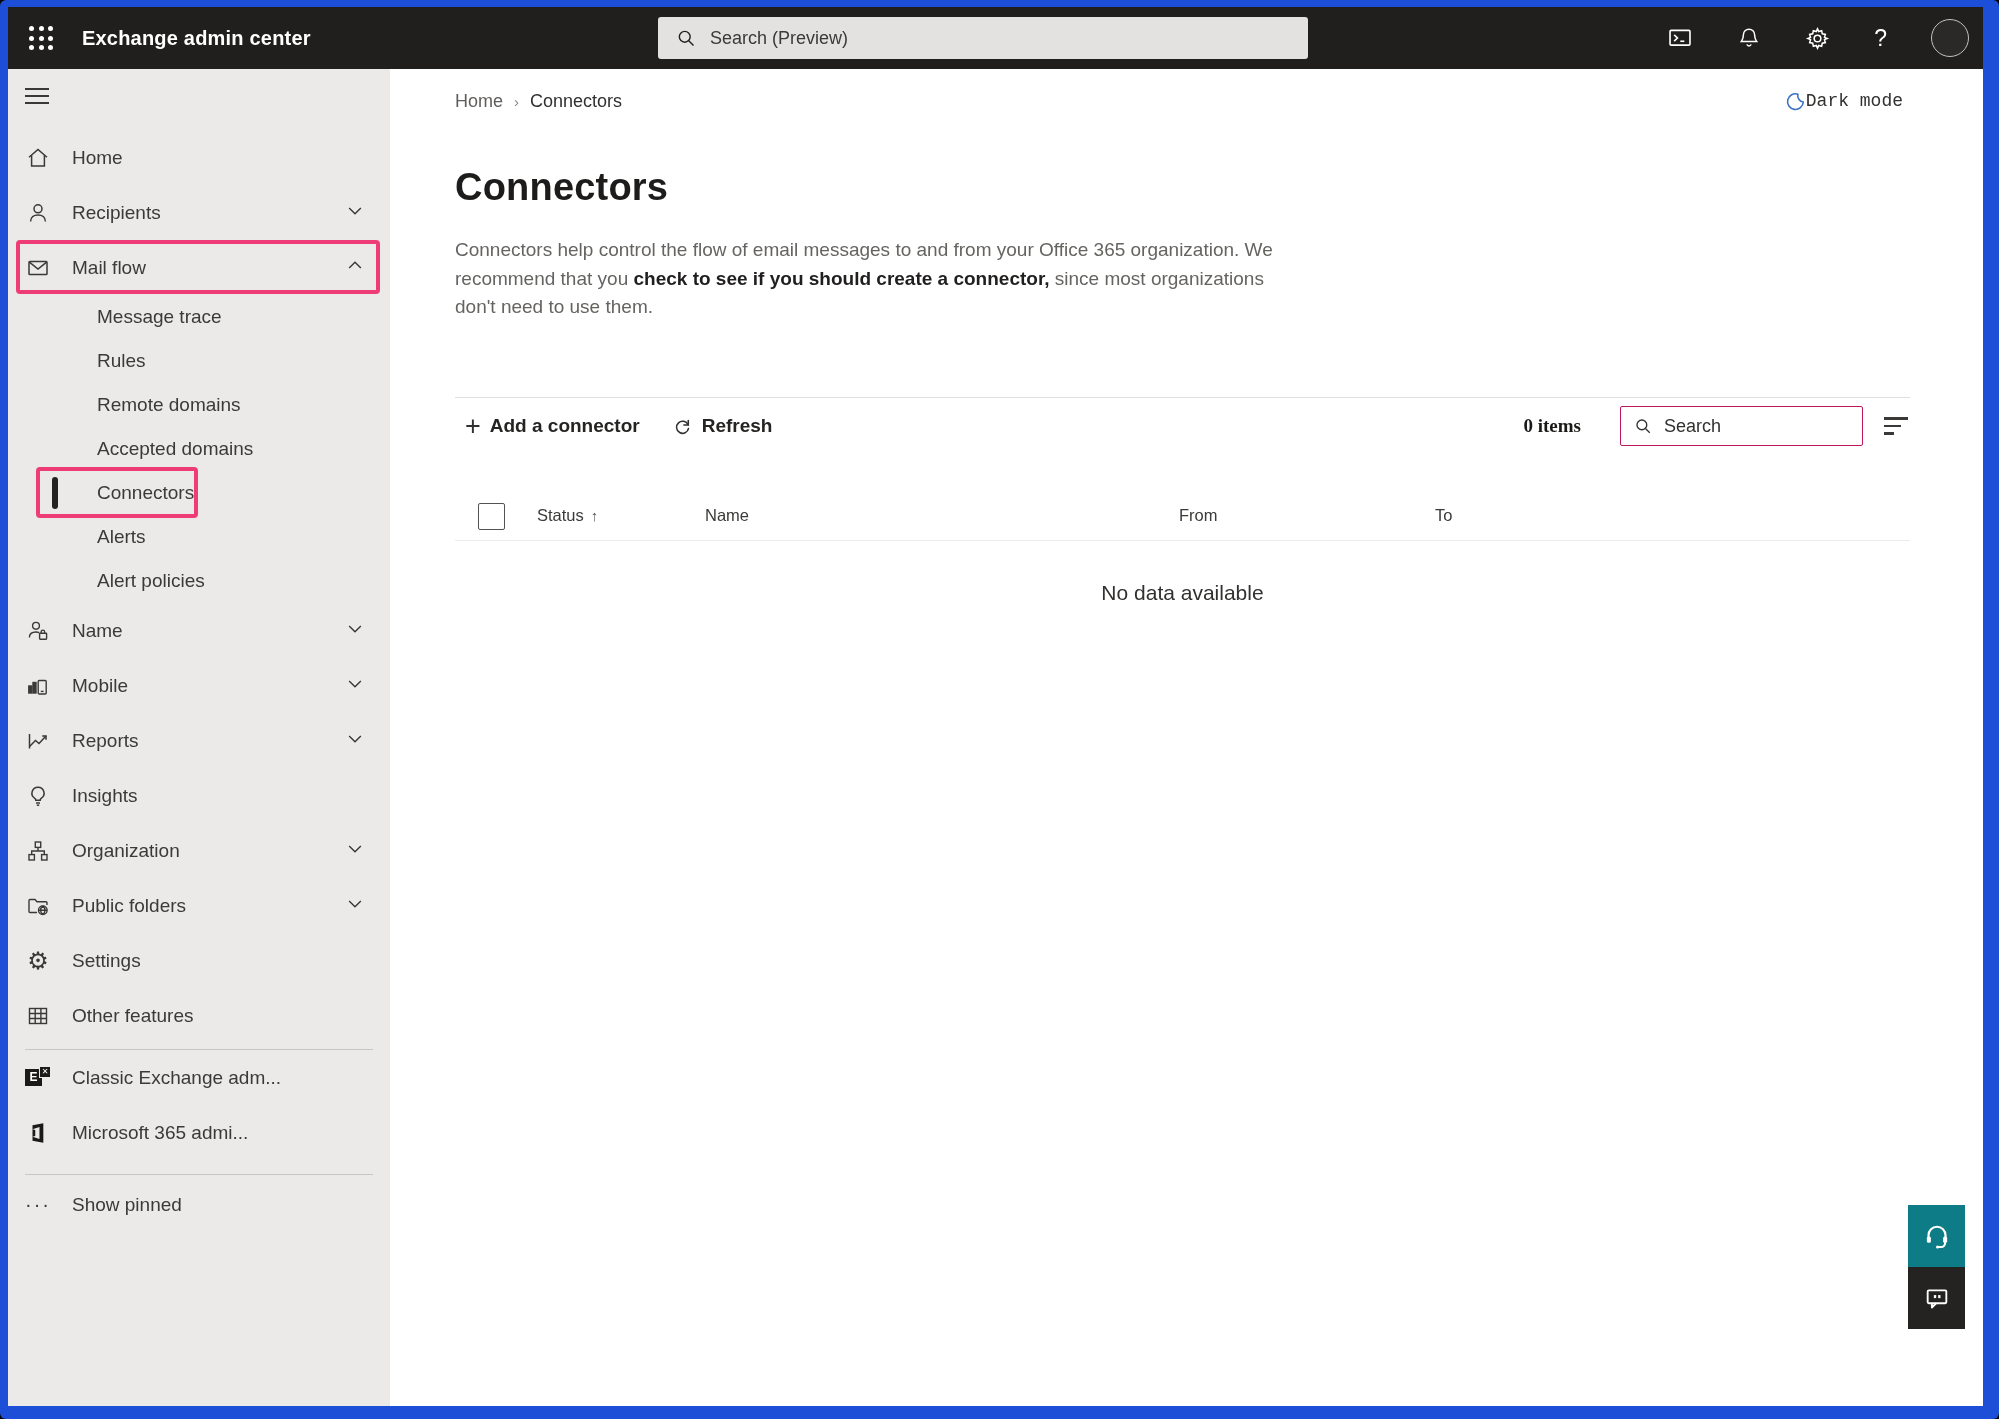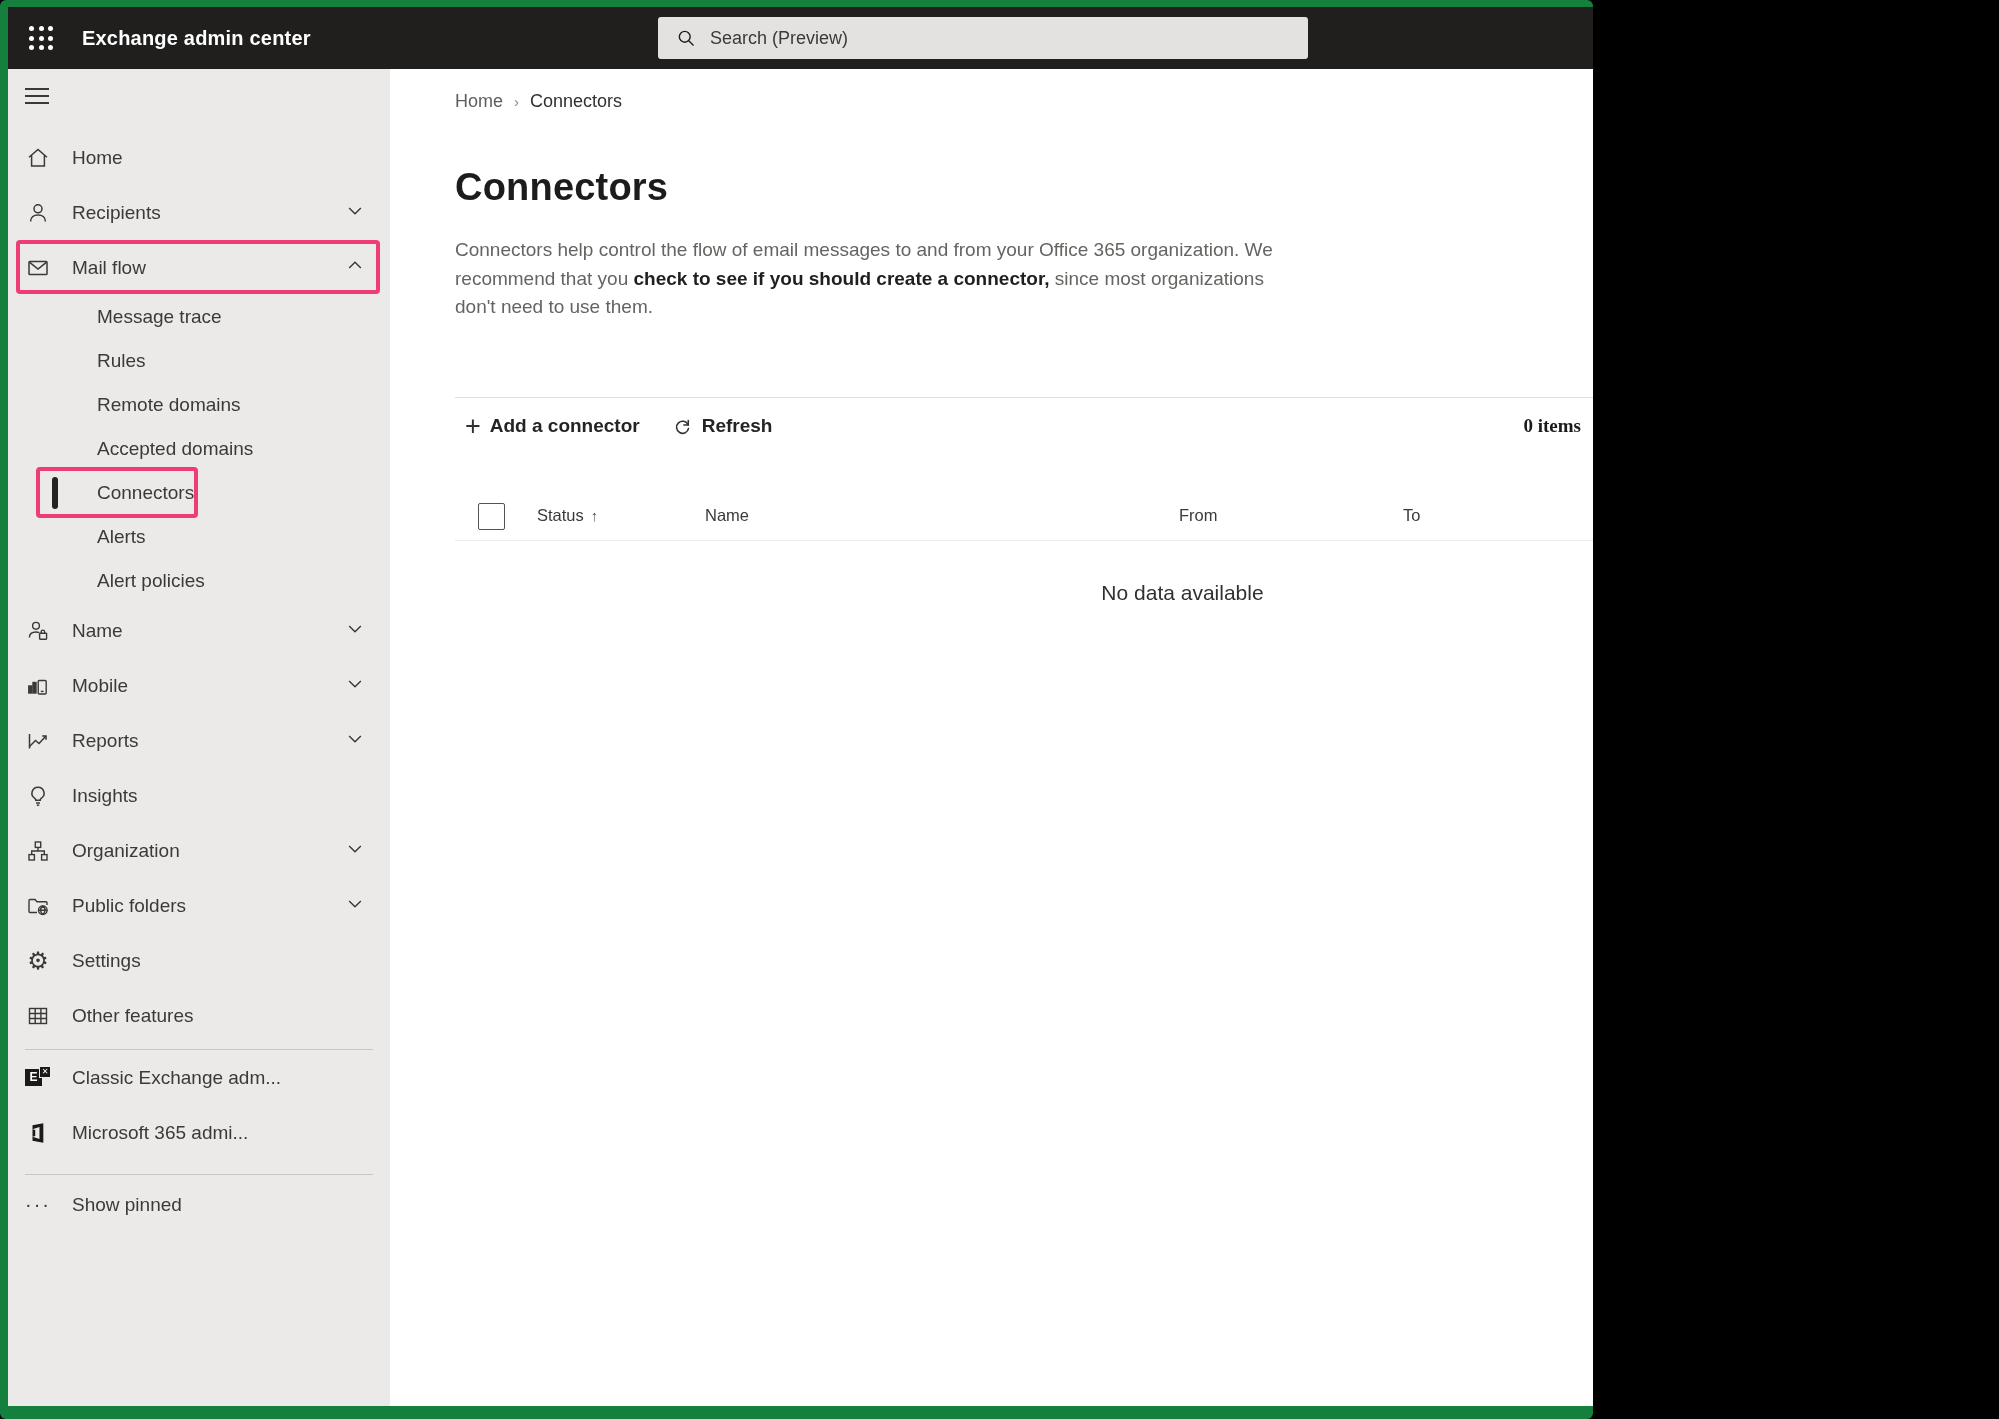--- a/index.html
+++ b/index.html
@@ -1,19 +1,19 @@
 <!DOCTYPE html>
 <html><head>
 <meta charset="utf-8">
 <style>
   * { margin:0; padding:0; box-sizing:border-box; }
   html,body { width:1999px; height:1419px; }
   body { font-family:"Liberation Sans","DejaVu Sans",sans-serif; background:#000; }
 
-  .frame { width:1593px; height:1419px; background:#15803d; padding:7px 16px 13px 8px; border-radius:6px; overflow:hidden; }
+  .frame { width:1999px; height:1419px; background:#1d4ed8; padding:7px 16px 13px 8px; border-radius:6px; overflow:hidden; }
   .window { width:1975px; height:1399px; background:#fff; display:flex; flex-direction:column; position:relative; }
 
   
   .topbar { height:62px; background:#201f1e; display:flex; align-items:center; position:relative; flex:none; }
   .waffle { width:46px; height:46px; margin-left:10px; display:grid; grid-template-columns:repeat(3,5px); grid-template-rows:repeat(3,5px); gap:4.5px; place-content:center; cursor:pointer; }
   .waffle i { width:5px; height:5px; background:#fff; border-radius:50%; }
   .app-title { color:#fff; font-size:20px; font-weight:700; margin-left:18px; letter-spacing:.2px; }
   .suite-search { position:absolute; left:650px; top:10px; width:650px; height:42px; background:#e3e2e0; border-radius:3px; display:flex; align-items:center; padding-left:18px; }
   .suite-search svg { flex:none; }
   .suite-search input { border:none; outline:none; background:transparent; font-size:18px; color:#3b3a39; margin-left:14px; width:520px; font-family:inherit; }
@@ -71,21 +71,21 @@
   .list-search { width:243px; height:40px; border:1px solid #be185d; border-radius:2px; display:flex; align-items:center; padding-left:13px; background:#fff; }
   .list-search input { border:none; outline:none; font-size:18px; color:#454442; margin-left:12px; width:180px; font-family:inherit; background:transparent; }
   .list-search input::placeholder { color:#323130; opacity:1; }
   .filter-ic { margin-left:21px; width:26px; display:flex; flex-direction:column; gap:5px; cursor:pointer; }
   .filter-ic i { display:block; height:2.6px; background:#3a3938; }
   .filter-ic i:nth-child(1){ width:24px; } .filter-ic i:nth-child(2){ width:17px; } .filter-ic i:nth-child(3){ width:10px; }
 
   .thead { position:relative; margin-top:46px; height:40px; border-bottom:1px solid #edebe9; font-size:16.5px; color:#3b3a39; }
   .thead .cb { position:absolute; left:23px; top:2px; width:27px; height:27px; border:1.5px solid #55534f; border-radius:2px; background:#fff; cursor:pointer; }
   .th { position:absolute; top:5px; cursor:pointer; }
-  .th-status { left:82px; } .th-name { left:250px; } .th-from { left:724px; } .th-to { left:948px; }
+  .th-status { left:82px; } .th-name { left:250px; } .th-from { left:724px; } .th-to { left:980px; }
   .sort-arrow { color:#605e5c; font-size:15px; margin-left:7px; }
 
   .empty-msg { margin-top:40px; text-align:center; font-size:21px; color:#323130; }
 
   
   .float-stack { position:absolute; right:18px; bottom:77px; width:57px; display:flex; flex-direction:column; }
   .float-btn { width:57px; height:62px; border:none; display:flex; align-items:center; justify-content:center; cursor:pointer; }
   .float-help { background:#0e7c87; }
   .float-chat { background:#242321; }
 </style>

